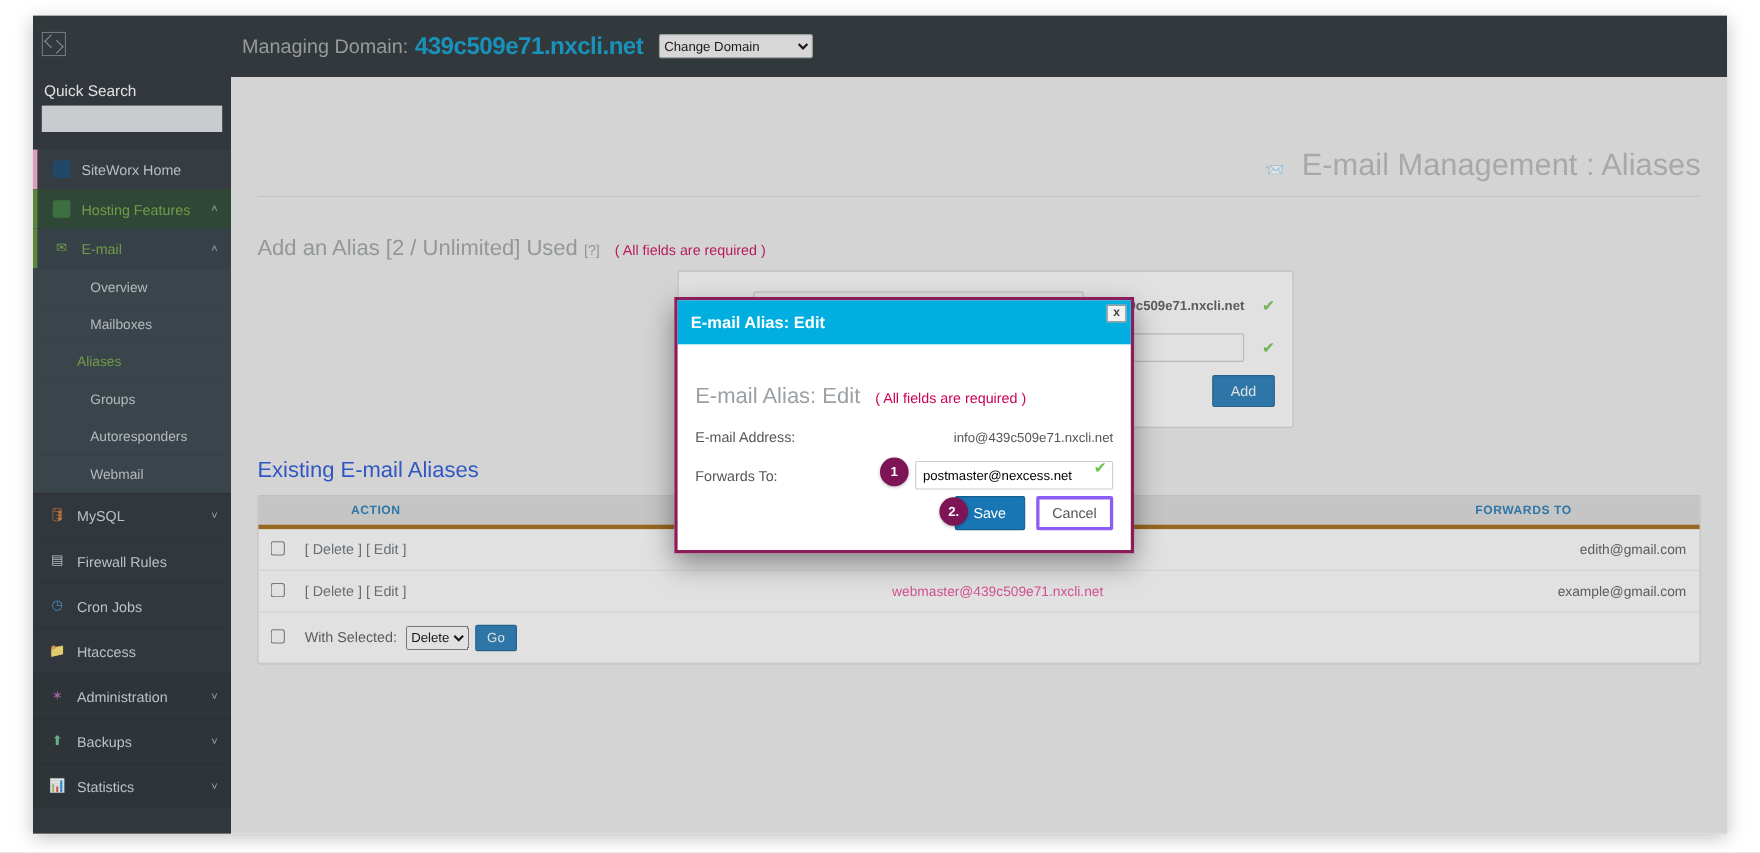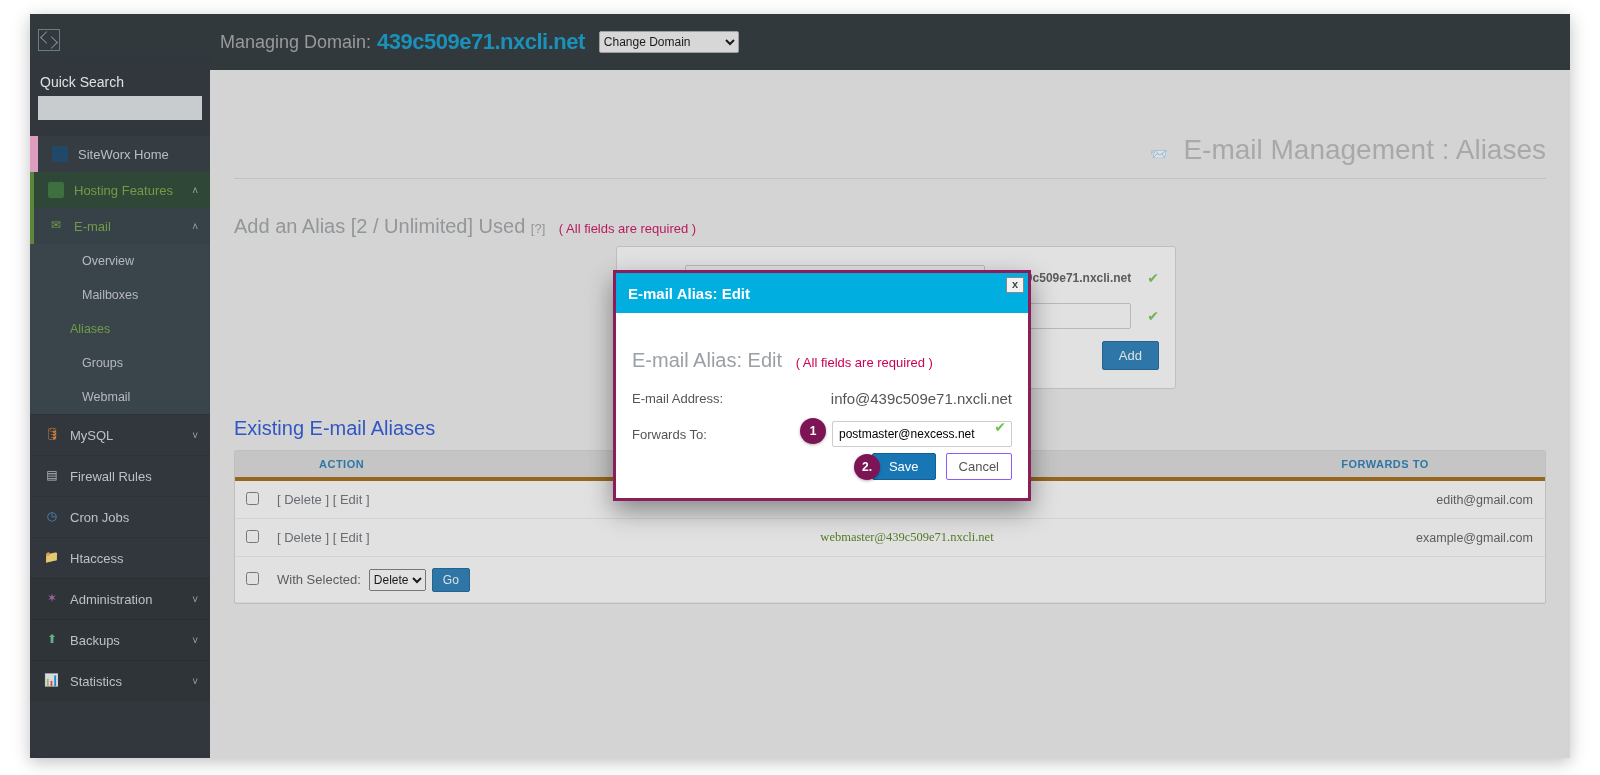--- a/index.html
+++ b/index.html
@@ -84,21 +84,21 @@
   .nav-item, .nav-sub, .nav-section-collapsed {
     display: flex;
     align-items: center;
     gap: 10px;
     padding: 10px 14px;
     cursor: pointer;
     color: #ccd3d8;
     font-size: 13px;
     position: relative;
   }
-  .nav-item.home { background: #232d34; border-left: 8px solid #f9a8d4; }
+  .nav-item.home { background: #232d34; border-left: 4px solid #f9a8d4; }
   .nav-item.hosting { background: #1c3a24; color: #6fa73c; border-left: 4px solid #538c2b; }
   .nav-item.email { background: #25323b; color: #6fa73c; border-left: 4px solid #538c2b; }
   .nav-sub {
     padding-left: 52px;
     background: #2a363f;
     color: #c6ccd0;
     font-size: 12.5px;
   }
   .nav-sub.active { color: #6fa73c; padding-left: 40px; }
   .nav-section-collapsed { border-top: 1px solid rgba(0,0,0,0.15); font-size: 13px; color: #cfd6db; padding: 12px 14px; }
@@ -164,21 +164,21 @@
   .existing-title { font-size: 20px; font-weight: 300; color: #1d4ed8; margin-bottom: 10px; }
   .aliases-table { width: 100%; border:1px solid #d4d4d4; background:#fff; border-radius:2px; }
   .aliases-table .thead { display:flex; background:#dcdcdc; height:30px; align-items:center; font-size:11px; font-weight:700; letter-spacing:0.5px; color:#1976b5; border-bottom:4px solid #a16207;padding-left:42px; }
   .col-chk   { width: 34px; text-align:center; }
   .col-act   { width: 320px; padding-left: 8px; text-transform:uppercase; }
   .col-email { flex: 1; text-align:center; text-transform:uppercase; }
   .col-fwd   { width: 320px; text-align:center; text-transform:uppercase; }
   .trow { display:flex; align-items:center; height:38px; border-bottom:1px solid #eee; font-size:13px; color:#646b71; position: relative; }
   .trow .act-link { color:#646b71; }
   .trow .fwd-cell { width:320px; text-align:right; padding-right:12px; font-size:12.5px; color:#555; }
-  .trow .email-cell { flex:1; text-align:center; font-size:12.5px; color:#4d7c0f;font-family:Liberation Serif, serif; }
+  .trow .email-cell { flex:1; text-align:center; font-size:12.5px; color:#ec4899; }
   .trow .act-cell { width:320px; padding-left:8px; }
   .trow .chk-cell { width:34px; text-align:center; }
   .bulk-row { height:46px; }
   .bulk-row .bulk-label { font-size:13px; color:#555; margin-left:8px; }
   .bulk-row select { height:22px; font-size:12px; }
   .btn-go { background:#1976b5; color:#fff; border:1px solid #145e91; padding:4px 10px; border-radius:2px; font-size:12px; margin-left:6px; cursor:pointer; }
 
   
   .dim-overlay {
     position: absolute;
@@ -215,28 +215,28 @@
     border: 1px solid #888;
     font-size: 11px;
     line-height: 13px;
     text-align: center;
     color: #444;
     cursor: pointer;
   }
   .modal-body { padding: 36px 16px 18px; }
   .modal-body h3 { font-size: 20px; font-weight: 300; color: #9ba0a4; margin-bottom: 18px; }
   .modal-field { display:flex; align-items:center; justify-content:space-between; font-size:13px; color:#555; margin-bottom:14px; position:relative; }
-  .modal-field .fval { font-size:15px; color:#555; }
+  .modal-field .fval { font-size:12px; color:#555; }
   .modal-field input {
     width: 180px; height: 26px; border:1px solid #ccc; border-radius:2px; padding:0 6px;
     font-size:12px;
   }
   .modal-actions { display:flex; justify-content:flex-end; gap:10px; margin-top:6px; position:relative; }
   .btn-save   { background:#1976b5; color:#fff; border:1px solid #145e91; padding:5px 16px; border-radius:2px; font-size:13px; cursor:pointer; }
-  .btn-cancel { background:#fff; color:#555; border:1px solid #8b5cf6; padding:5px 12px; border-radius:2px; font-size:13px; cursor:pointer; }
+  .btn-cancel { background:#fff; color:#555; border:3px solid #8b5cf6; padding:5px 12px; border-radius:2px; font-size:13px; cursor:pointer; }
 
   .anno {
     position:absolute;
     width:26px; height:26px;
     border-radius:50%;
     background:#7c1455;
     color:#fff;
     font-size:12px;
     font-weight:600;
     display:flex;
@@ -278,20 +278,21 @@
 
     <div class="nav-item email">
       <span class="icon icn-email">✉</span>
       <span>E-mail</span>
       <span class="nav-caret">˄</span>
     </div>
     <div class="nav-sub">Overview</div>
     <div class="nav-sub">Mailboxes</div>
     <div class="nav-sub active">Aliases</div>
     <div class="nav-sub">Groups</div>
+    <div class="nav-sub">Autoresponders</div>
     <div class="nav-sub">Webmail</div>
 
     <div class="nav-section-collapsed">
       <span class="icon icn-mysql">🛢</span>
       <span>MySQL</span>
       <span class="nav-caret">˅</span>
     </div>
     <div class="nav-section-collapsed">
       <span class="icon icn-firewall">▤</span>
       <span>Firewall Rules</span>

